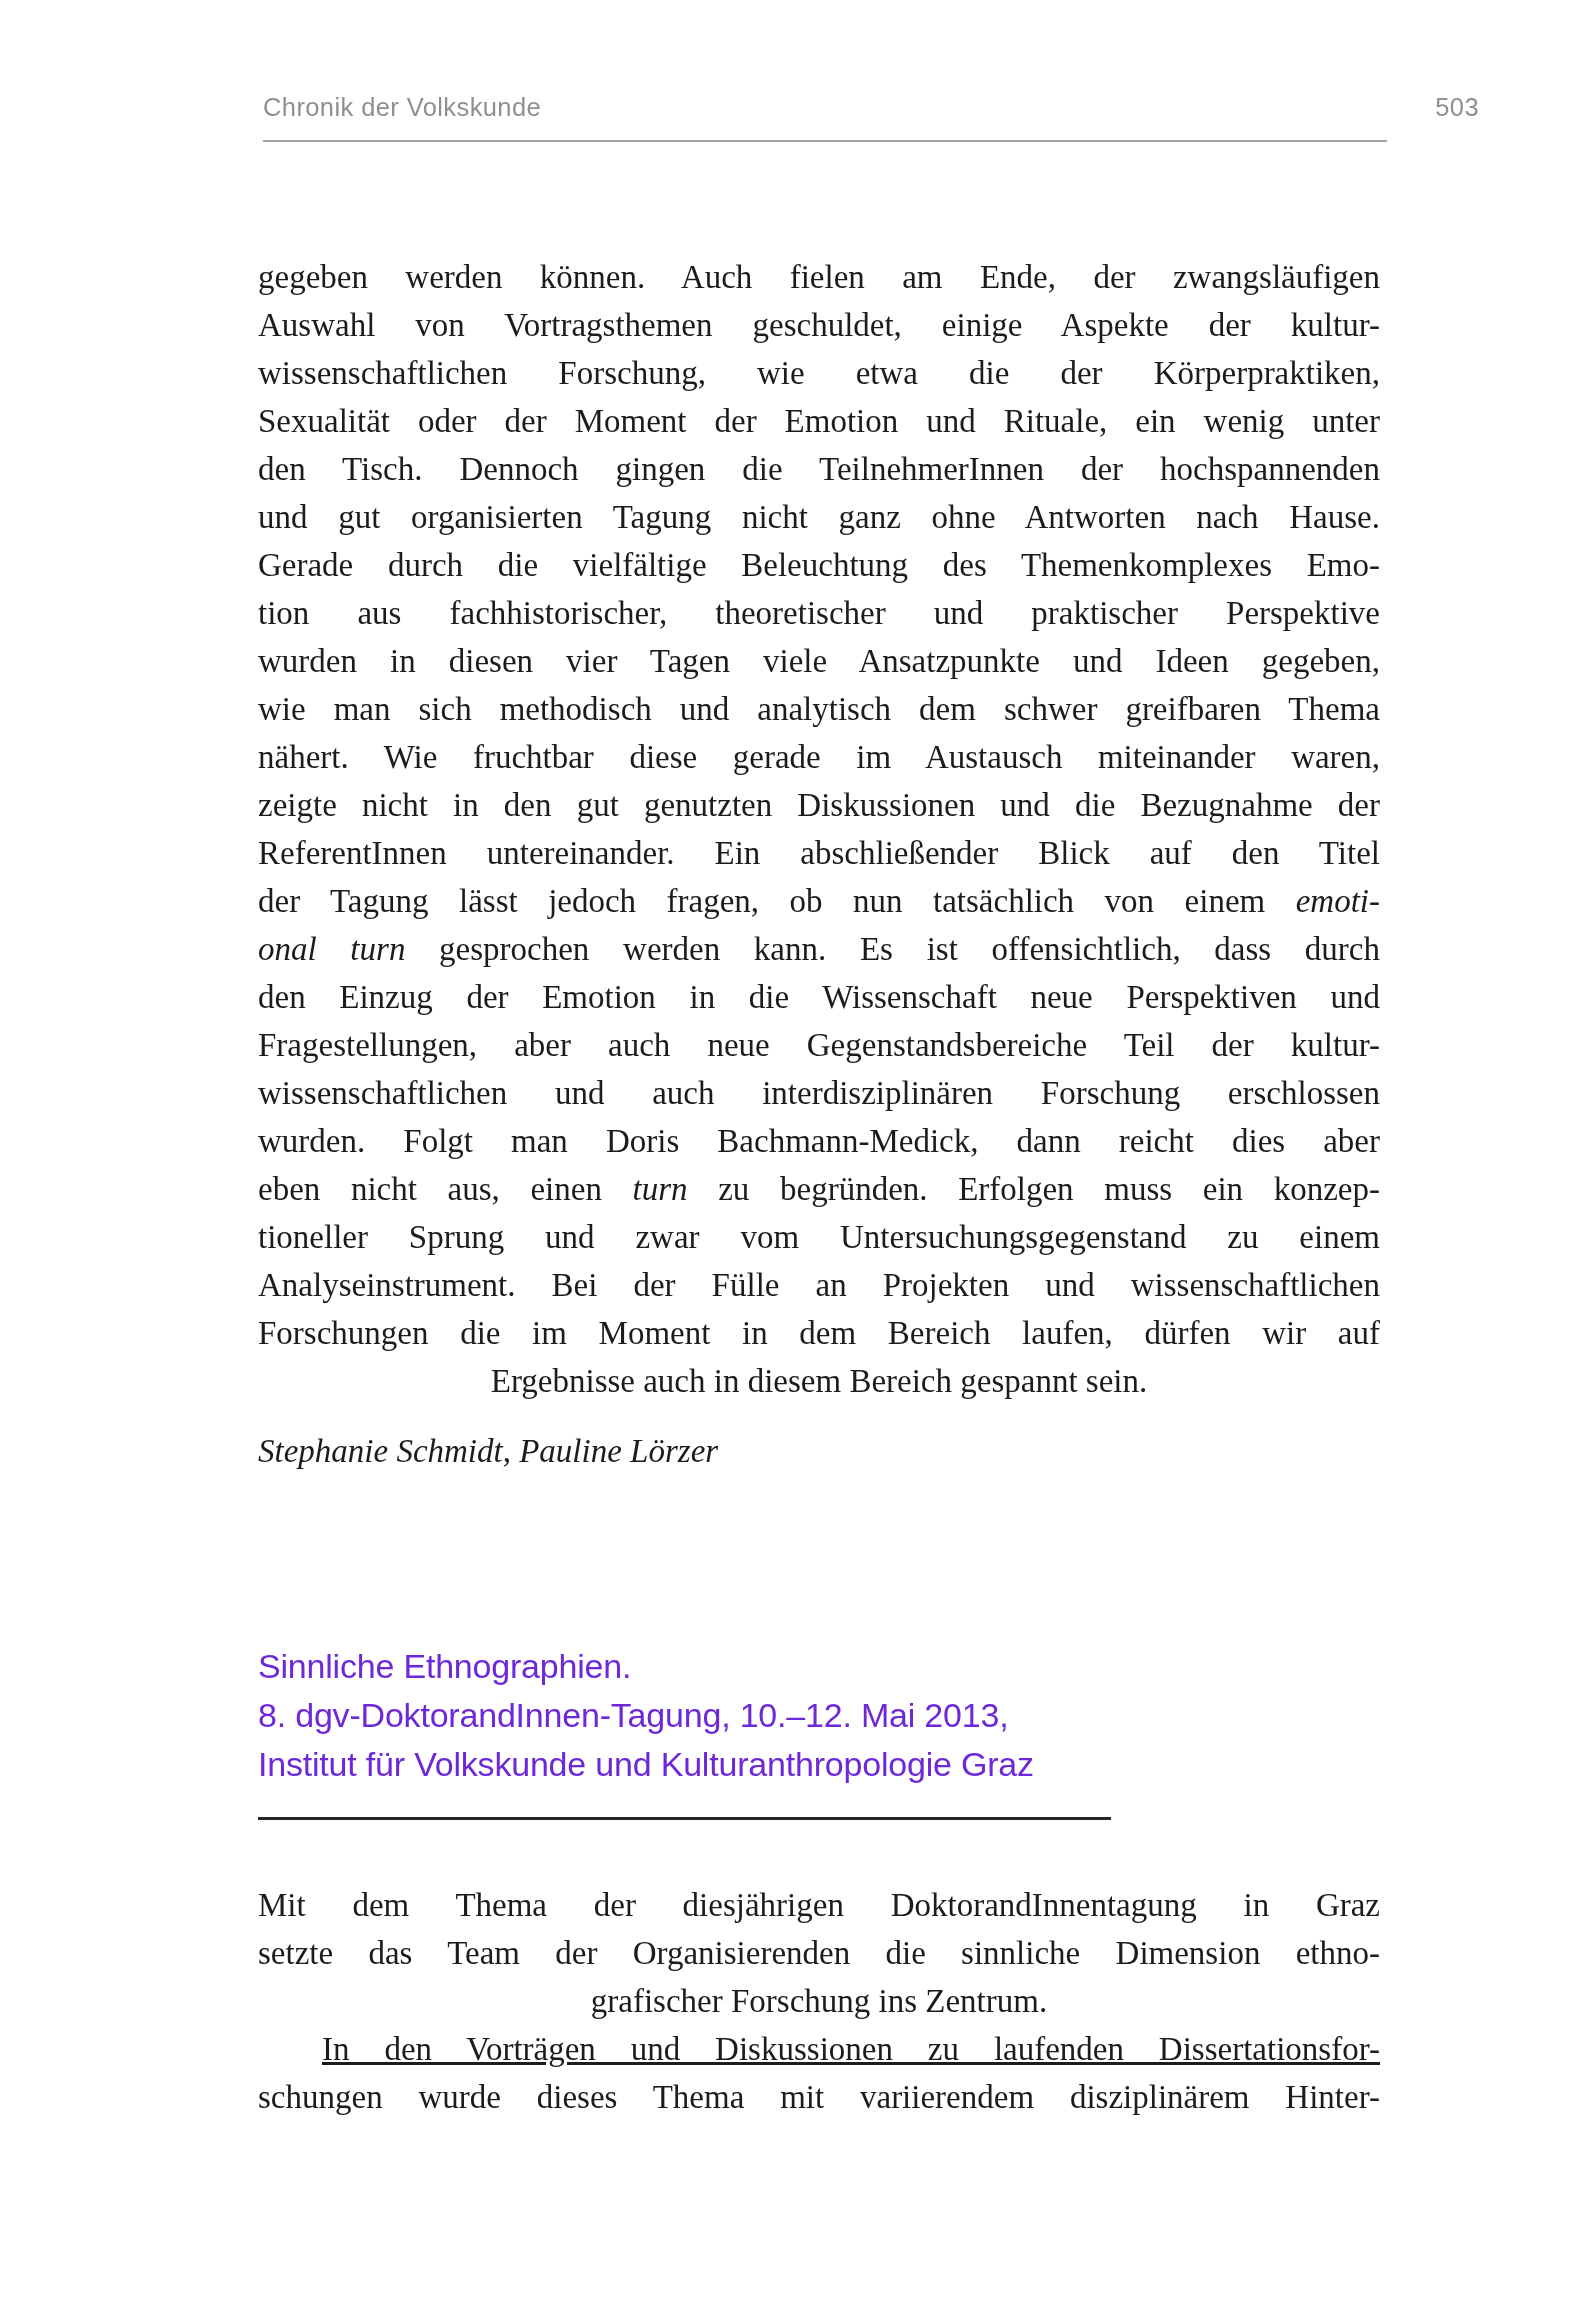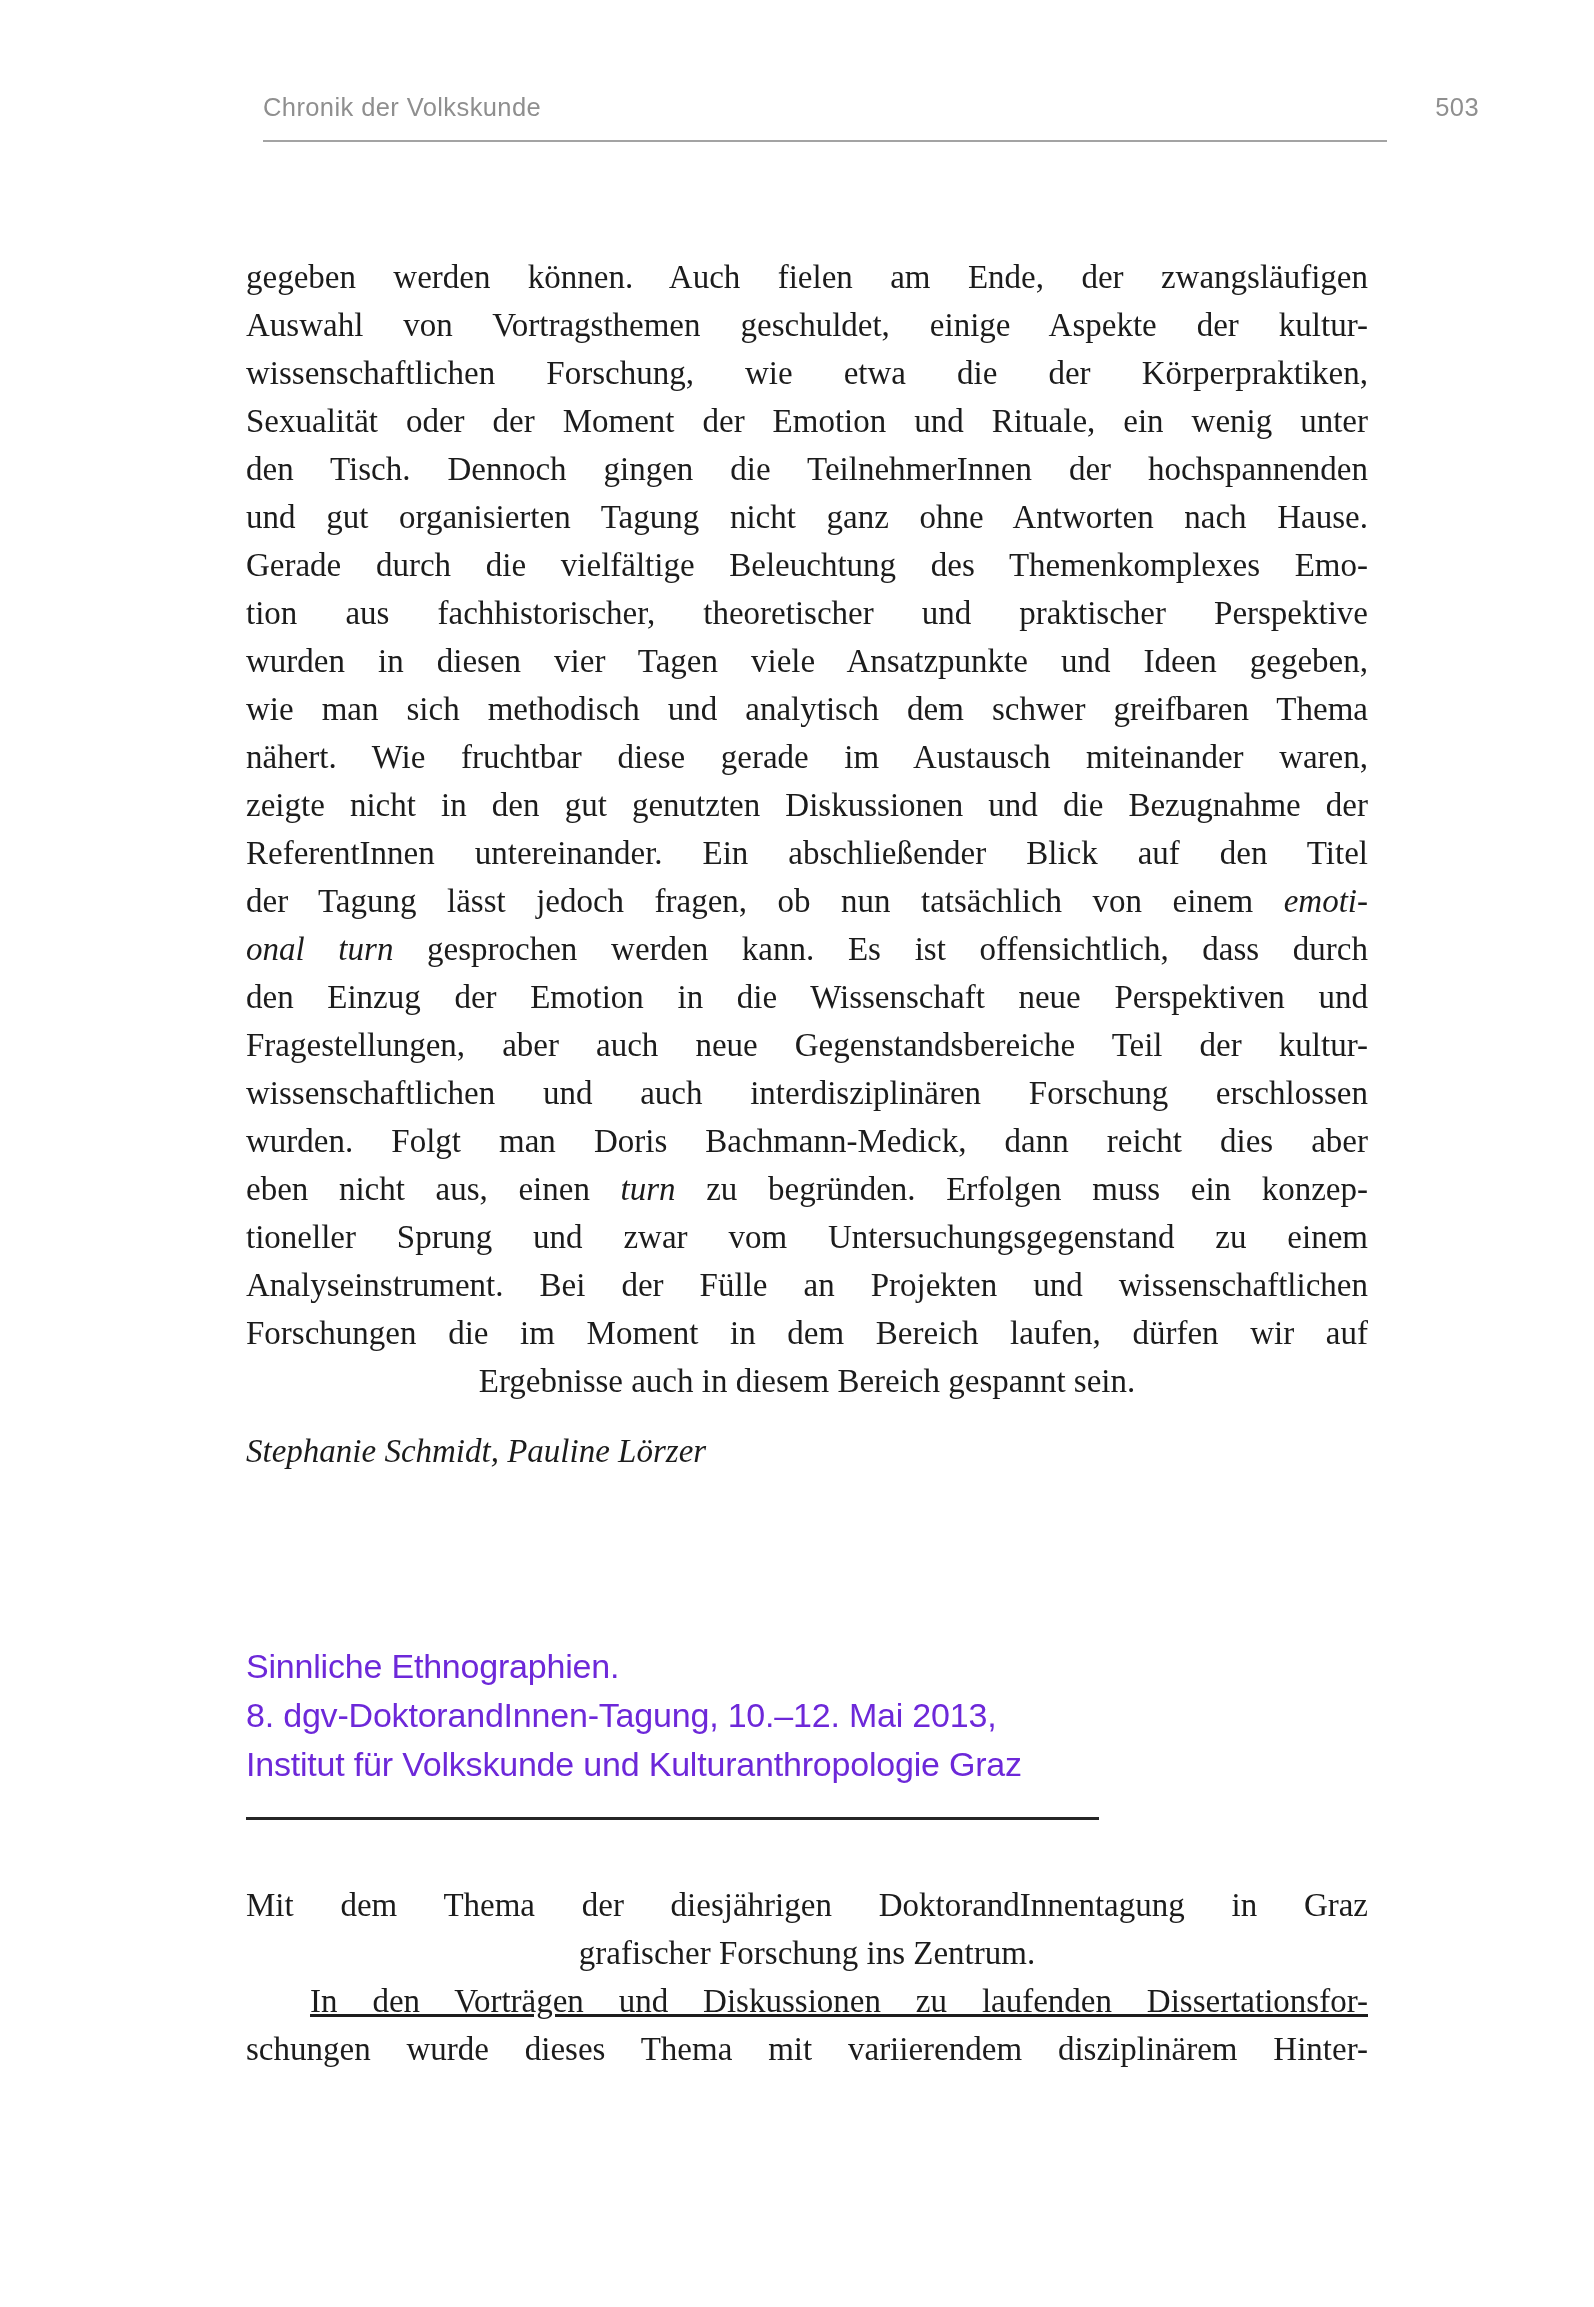--- a/index.html
+++ b/index.html
@@ -17,21 +17,21 @@
     font-family:"Liberation Sans", sans-serif;
     font-size:25.5px; line-height:27px; color:#8f8f8f;
     letter-spacing:0.4px;
   }
   .header-rule {
     position:absolute; left:263px; top:140px;
     width:1124px; height:2.4px; background:#a3a3a3;
   }
   
   .text-column {
-    position:absolute; left:246px; top:253px; width:1122px;
+    position:absolute; left:258px; top:253px; width:1122px;
     font-family:"Liberation Serif", serif;
     font-size:33px; color:#1c1c1c;
   }
   .para { margin:0; }
   .line { line-height:48px; text-align:center; white-space:normal; }
   .line.just { text-align:justify; text-align-last:justify; }
   .line.indent { text-indent:64px;text-decoration:underline; }
   em { font-style:italic; }
   .byline {
     margin-top:22px;
@@ -101,20 +101,21 @@
         <div class="hline">Sinnliche Ethnographien.</div>
         <div class="hline">8. dgv-DoktorandInnen-Tagung, 10.–12. Mai 2013,</div>
         <div class="hline">Institut für Volkskunde und Kulturanthropologie Graz</div>
       </div>
 
     <div class="section-rule"></div>
 
     <div class="article-paragraphs">
         <div class="para">
           <div class="line just">Mit dem Thema der diesjährigen DoktorandInnentagung in Graz</div>
+          <div class="line just">setzte das Team der Organisierenden die sinnliche Dimension ethno-</div>
           <div class="line">grafischer Forschung ins Zentrum.</div>
         </div>
         <div class="para">
           <div class="line just indent">In den Vorträgen und Diskussionen zu laufenden Dissertationsfor-</div>
           <div class="line just">schungen wurde dieses Thema mit variierendem disziplinärem Hinter-</div>
         </div>
       </div>
 
   </div>
 

